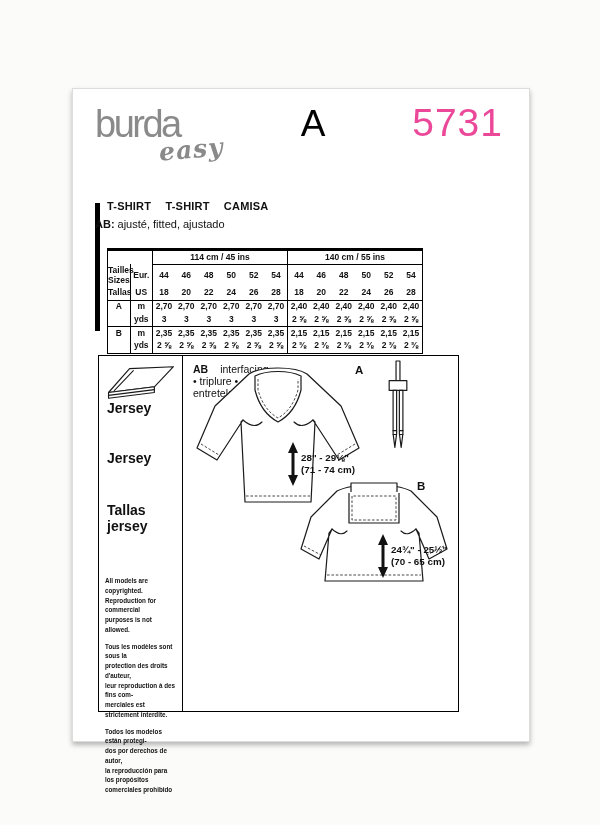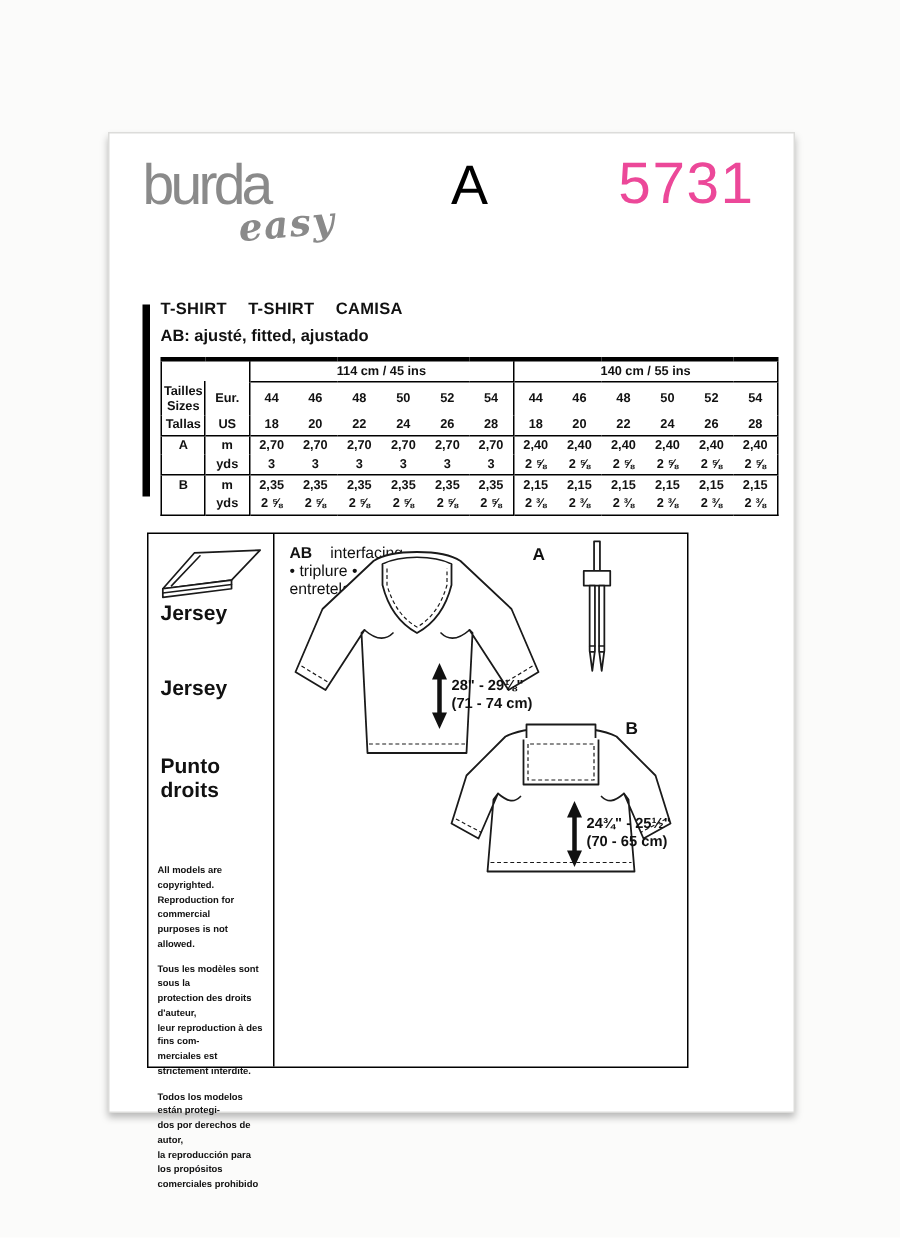--- a/index.html
+++ b/index.html
@@ -16,25 +16,25 @@
   .logo-main{font-size:38px;font-weight:normal;color:#8a8a8a;letter-spacing:-2.5px;line-height:1;}
   .logo-sub{
     position:absolute;left:64px;top:30px;font-family:"DejaVu Serif",serif;font-style:italic;
     font-weight:bold;font-size:25px;color:#8a8a8a;transform:rotate(-5deg);letter-spacing:1px;
   }
   .view-letter{position:absolute;left:210px;top:14px;width:60px;text-align:center;font-size:37px;color:#000;}
   .pattern-number{position:absolute;right:26px;top:12px;font-size:39px;color:#ec4899;letter-spacing:1px;}
   
   .title-bar{position:absolute;left:22px;top:114px;width:5px;height:128px;background:#000;}
   .title{position:absolute;left:34px;top:111px;font-size:11px;font-weight:bold;word-spacing:11px;letter-spacing:.2px;text-align:right;}
-  .subtitle{position:absolute;left:34px;top:129px;font-size:11px;font-weight:bold;}
+  .subtitle{position:absolute;left:22px;top:129px;font-size:11px;}
   .subtitle b{margin-right:3px;}
   
   table.fab{
-    position:absolute;left:34px;top:149px;width:412px;border-collapse:collapse;table-layout:fixed;
+    position:absolute;left:34px;top:159px;width:316px;border-collapse:collapse;table-layout:fixed;
     border:1.5px solid #000;border-top:3px solid #000;
   }
   table.fab td{font-size:8.5px;font-weight:bold;text-align:center;padding:1.5px 0;line-height:1.15;}
   td.lbl{text-align:left;padding-left:3px;width:54px;border-right:1px solid #000;word-spacing:6px;}
   td.unit{text-align:right;padding-right:3px;width:26px;border-right:1.2px solid #000;}
   td.blank{border-right:1.2px solid #000;}
   td.ghead{font-size:9.5px;border-bottom:1.2px solid #000;padding:2.5px 0;}
   td.grp,td.ghead.grp{border-left:1.2px solid #000;}
   tr.gstart td{border-top:1.5px solid #000;}
   
@@ -194,21 +194,21 @@
       <span class="fabric-icon">
         <svg width="74" height="42" viewBox="0 0 76 44">
           <path class="sk" d="M4,33 L26,8 L72,6 L52,27 Z"></path>
           <path class="sk" d="M4,33 L4,39 L52,33 L52,27 Z"></path>
           <path class="ln" d="M4,36 L52,30" stroke-width="0.7"></path>
           <path class="ln" d="M10,31 L30,10" stroke-width="0.7"></path>
         </svg>
       </span>
       <div class="fab-label fl0">Jersey</div>
       <div class="fab-label fl1">Jersey</div>
-      <div class="fab-label fl2">Punto droits</div>
+      <div class="fab-label fl2">Tallas jersey</div>
       <div class="copyright">
         <p>All models are copyrighted.
 Reproduction for commercial
 purposes is not allowed.</p>
         <p>Tous les modèles sont sous la
 protection des droits d'auteur,
 leur reproduction à des fins com-
 merciales est strictement interdite.</p>
         <p>Todos los modelos están protegi-
 dos por derechos de autor,

